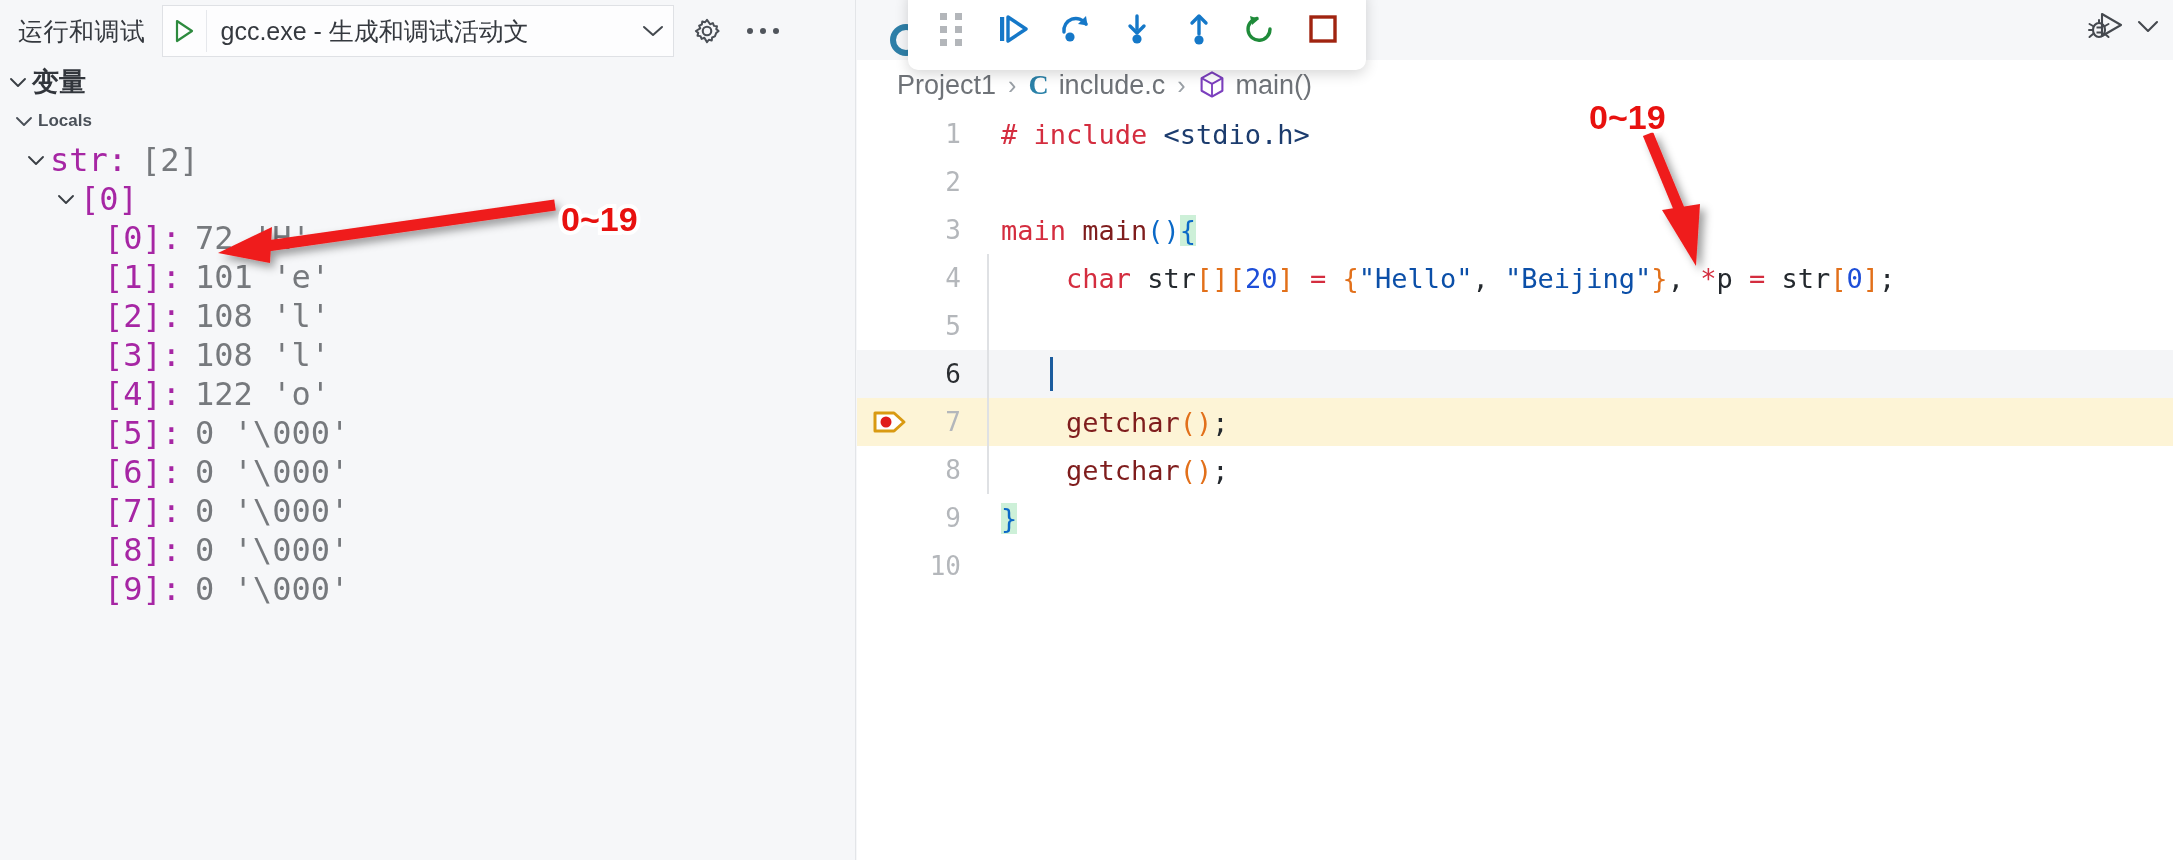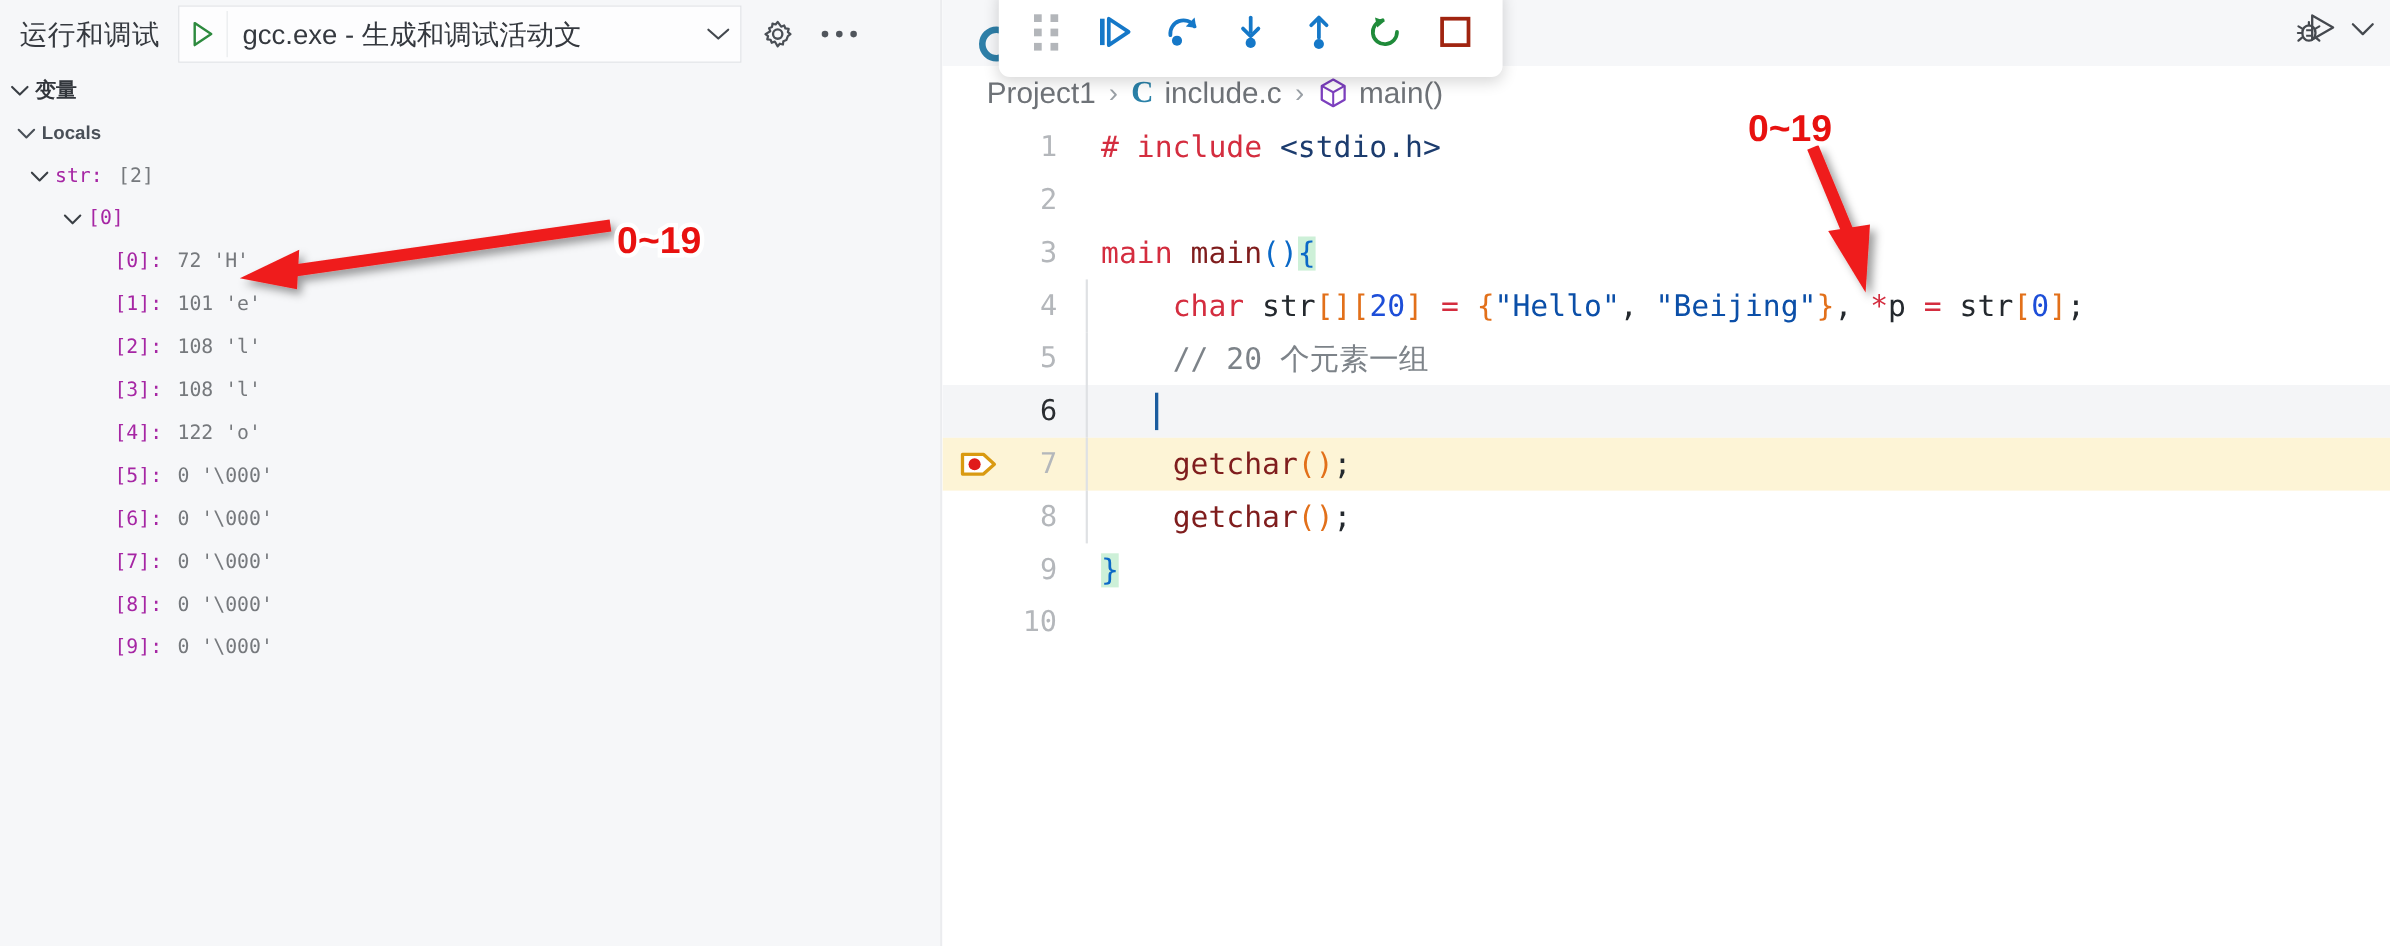--- a/index.html
+++ b/index.html
@@ -62,24 +62,24 @@
     flex: 0 0 auto;
   }
   .dots-horiz { display:flex; gap:7px; align-items:center; }
   .dots-horiz i { width:6px; height:6px; border-radius:50%; background:#50555c; display:block; }
 
   
   #var-section { position:absolute; left:0; top:62px; width:856px; }
   .tree-row {
     display: flex; align-items: center;
     height: 39px;
-    font-size: 18px;
+    font-size: 32px;
     white-space: nowrap;
   }
-  .tree-row.section-head { font-weight: bold; color:#32363c; font-size: 19px; }
+  .tree-row.section-head { font-weight: bold; color:#32363c; font-size: 27px; }
   .tree-row.locals-head { font-weight: bold; color:#4a5058; font-size: 17px; }
   .chev { width: 28px; display:flex; align-items:center; justify-content:center; flex:0 0 auto; }
   .mono { font-family: "DejaVu Sans Mono", monospace; }
   .vname { color: #a626a4; }
   .vval  { color: #76797d; }
 
   
   #editor {
     position: absolute; left: 857px; top: 0;
     width: 1316px; height: 860px;
@@ -355,21 +355,20 @@
 
       <div class="code-line">
         <span class="indent-guide"></span>
         <span class="lnum">4</span>
         <span class="ltext">    <span class="t-kw">char</span> <span class="t-id">str</span><span class="t-brk">[]</span><span class="t-brk">[</span><span class="t-num">20</span><span class="t-brk">]</span> <span class="t-op">=</span> <span class="t-brk">{</span><span class="t-str">"Hello"</span><span class="t-pun">, </span><span class="t-str">"Beijing"</span><span class="t-brk">}</span><span class="t-pun">, </span><span class="t-op">*</span><span class="t-id">p</span> <span class="t-op">=</span> <span class="t-id">str</span><span class="t-brk">[</span><span class="t-num">0</span><span class="t-brk">]</span><span class="t-pun">;</span></span>
       </div>
 
       <div class="code-line">
         <span class="indent-guide"></span>
         <span class="lnum">5</span>
-        <span class="ltext">    <span class="t-cmt">// 20 个元素一组</span></span>
       </div>
 
       <div class="code-line line-current">
         <span class="indent-guide"></span>
         <span class="lnum active">6</span>
         <span class="ltext">   <span class="caret"></span></span>
       </div>
 
       <div class="code-line line-exec">
         <span class="gutter-mark">

